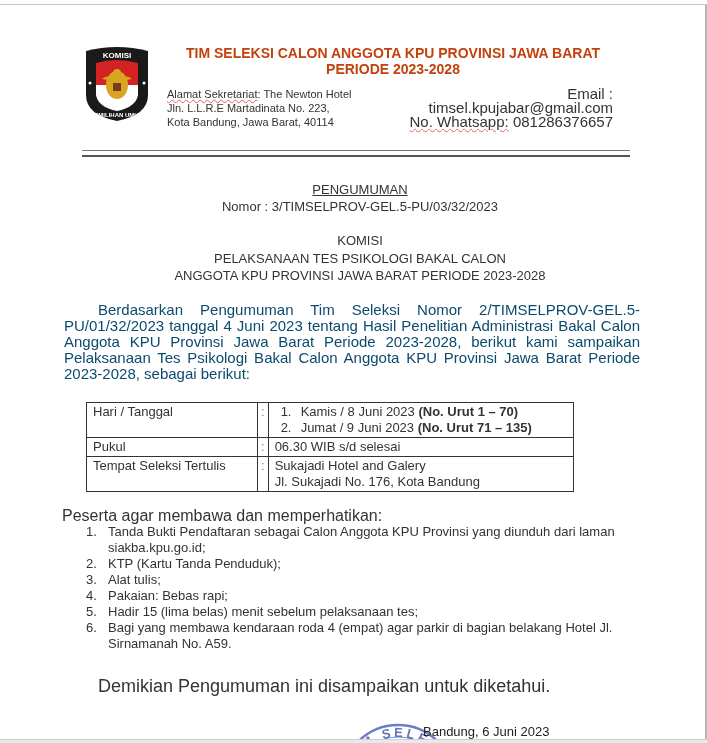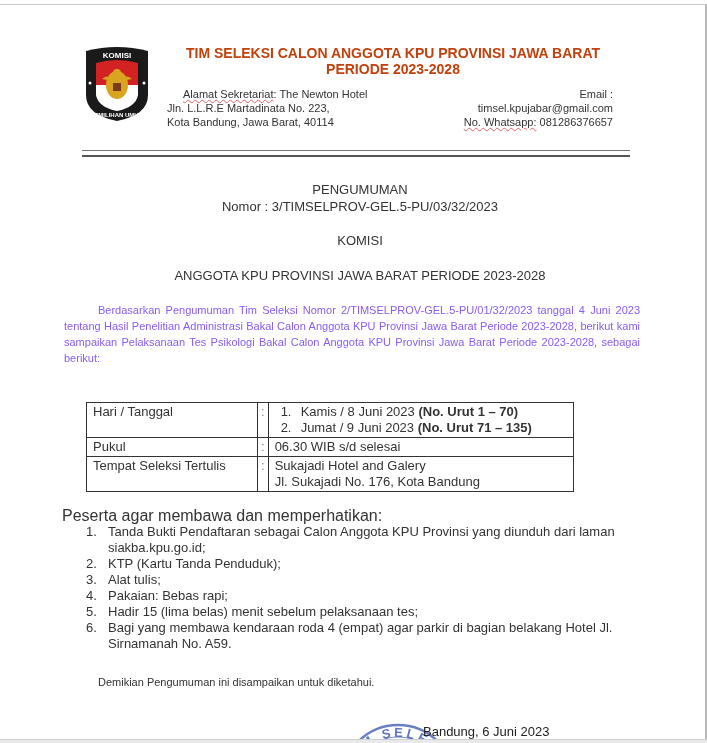--- a/index.html
+++ b/index.html
@@ -8,37 +8,37 @@
       font-family: "Liberation Sans", sans-serif; color: #333; position: relative;
     }
     .page {
       position: absolute; left: 0; top: 4px; width: 705px; height: 735px;
       border-top: 1px solid #c8c8c8; border-right: 2px solid #b8b8b8; background: #fff;
     }
     .bottom-strip { position: absolute; left: 0; top: 739px; width: 707px; height: 4px; background: #e9e9e9; border-top: 1px solid #cfcfcf; }
     .logo { position: absolute; left: 80px; top: 40px; width: 74px; height: 78px; }
     .hdr-title { position: absolute; left: 168px; top: 40px; width: 450px; text-align: center; font-weight: bold; font-size: 14px; line-height: 16px; color: #c2410c; }
     .addr-left { position: absolute; left: 167px; top: 82px; font-size: 11px; line-height: 14px; color: #333; }
-    .addr-right { position: absolute; right: 92px; top: 82px; font-size: 11px; line-height: 14px; color: #333; text-align: right; }
-    .sq { text-decoration: underline; text-decoration-style: wavy; text-decoration-color: #d66; text-decoration-thickness: 1px; margin-left: 16px; }
+    .addr-right { position: absolute; right: 92px; top: 82px; font-size: 15px; line-height: 14px; color: #333; text-align: right; }
+    .sq { text-decoration: underline; text-decoration-style: wavy; text-decoration-color: #d66; text-decoration-thickness: 1px; }
     .rule1 { position: absolute; left: 82px; top: 145px; width: 548px; height: 1px; background: #777; }
     .rule2 { position: absolute; left: 82px; top: 150px; width: 548px; height: 2px; background: #555; }
     .center { position: absolute; left: 60px; width: 600px; text-align: center; font-size: 13px; color: #333; }
-    .u { }
-    .body-para { position: absolute; left: 64px; top: 297px; width: 576px; font-size: 11px; line-height: 16px; text-align: justify; color: #8b5cf6; }
+    .u { text-decoration: underline; }
+    .body-para { position: absolute; left: 64px; top: 297px; width: 576px; font-size: 15px; line-height: 16px; text-align: justify; color: #0c4a6e; }
     table.info { position: absolute; left: 86px; top: 397px; width: 488px; border-collapse: collapse; font-size: 13px; color: #333; }
     table.info td { border: 1px solid #333; padding: 1px 6px; vertical-align: top; line-height: 16px; }
     table.info td.colon { width: 3px; padding: 1px 3px; color: #888; }
     table.info td.lbl { width: 158px; }
     .num { display: inline-block; width: 20px; margin-left: 6px; }
     .items-title { position: absolute; left: 62px; top: 502px; font-size: 16px; color: #333; }
     ol.items { position: absolute; left: 80px; top: 519px; margin: 0; padding: 0; list-style: none; width: 560px; font-size: 13px; line-height: 16px; color: #333; }
     ol.items li { position: relative; padding-left: 28px; }
     ol.items li .n { position: absolute; left: 6px; top: 0; }
-    .closing { position: absolute; left: 98px; top: 671px; font-size: 11px; color: #333; }
+    .closing { position: absolute; left: 98px; top: 671px; font-size: 18px; color: #333; }
     .stamp { position: absolute; left: 338px; top: 716px; width: 120px; height: 60px; }
     .sign-date { position: absolute; left: 423px; top: 719px; font-size: 13px; color: #222; }
   </style>
 </head>
 <body>
 
 <div class="page">
 
   <svg class="logo" viewBox="0 0 74 78">
     <path d="M6 6 Q37 -2 68 6 L68 50 Q68 70 37 76 Q6 70 6 50 Z" fill="#1a1a1a"></path>
@@ -70,20 +70,21 @@
     <div>timsel.kpujabar@gmail.com</div>
     <div><span class="sq">No. Whatsapp:</span> <span>081286376657</span></div>
   </div>
 
   <div class="rule1"></div>
   <div class="rule2"></div>
 
   <div class="center" style="top:177px;"><span class="u">PENGUMUMAN</span></div>
   <div class="center" style="top:194px;">Nomor : 3/TIMSELPROV-GEL.5-PU/03/32/2023</div>
   <div class="center" style="top:228px;">KOMISI</div>
+  <div class="center" style="top:246px;">PELAKSANAAN TES PSIKOLOGI BAKAL CALON</div>
   <div class="center" style="top:263px;">ANGGOTA KPU PROVINSI JAWA BARAT PERIODE 2023-2028</div>
 
   <div class="body-para"><span style="display:inline-block;width:34px;"></span><span>Berdasarkan Pengumuman Tim Seleksi Nomor 2/TIMSELPROV-GEL.5-PU/01/32/2023 tanggal 4 Juni 2023 tentang Hasil Penelitian Administrasi Bakal Calon Anggota KPU Provinsi Jawa Barat Periode 2023-2028, berikut kami sampaikan Pelaksanaan Tes Psikologi Bakal Calon Anggota KPU Provinsi Jawa Barat Periode 2023-2028, sebagai berikut:</span></div>
 
   <table class="info">
     <tbody>
         <tr>
       <td class="lbl">Hari / Tanggal</td>
       <td class="colon">:</td>
       <td>

